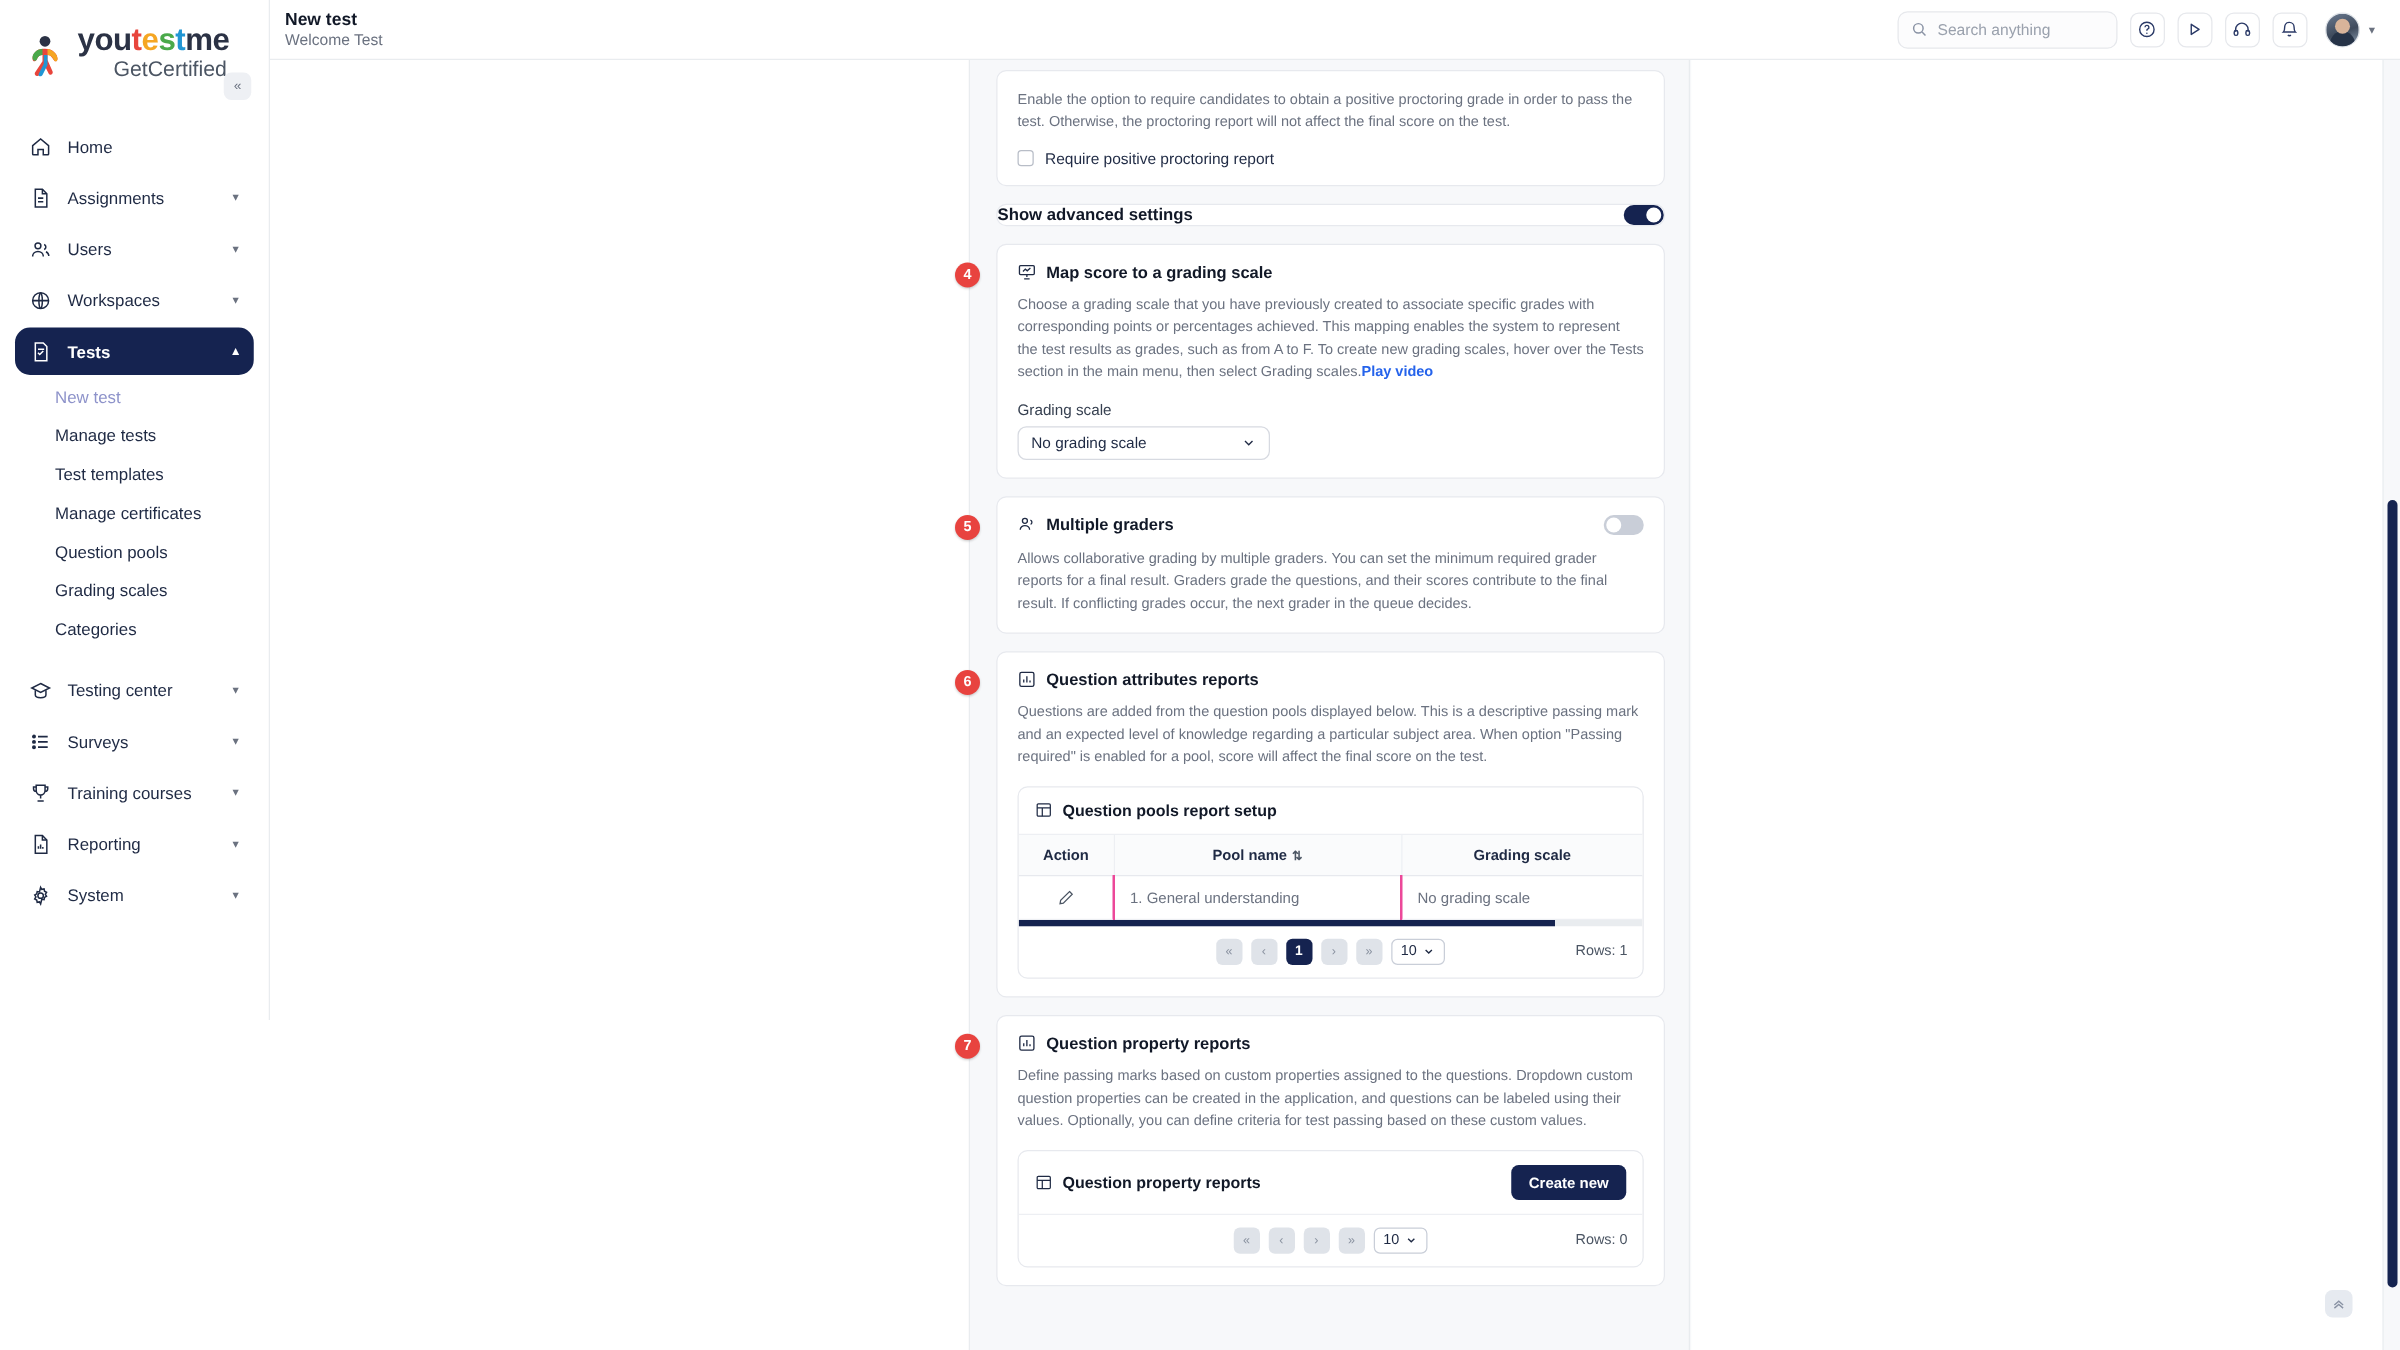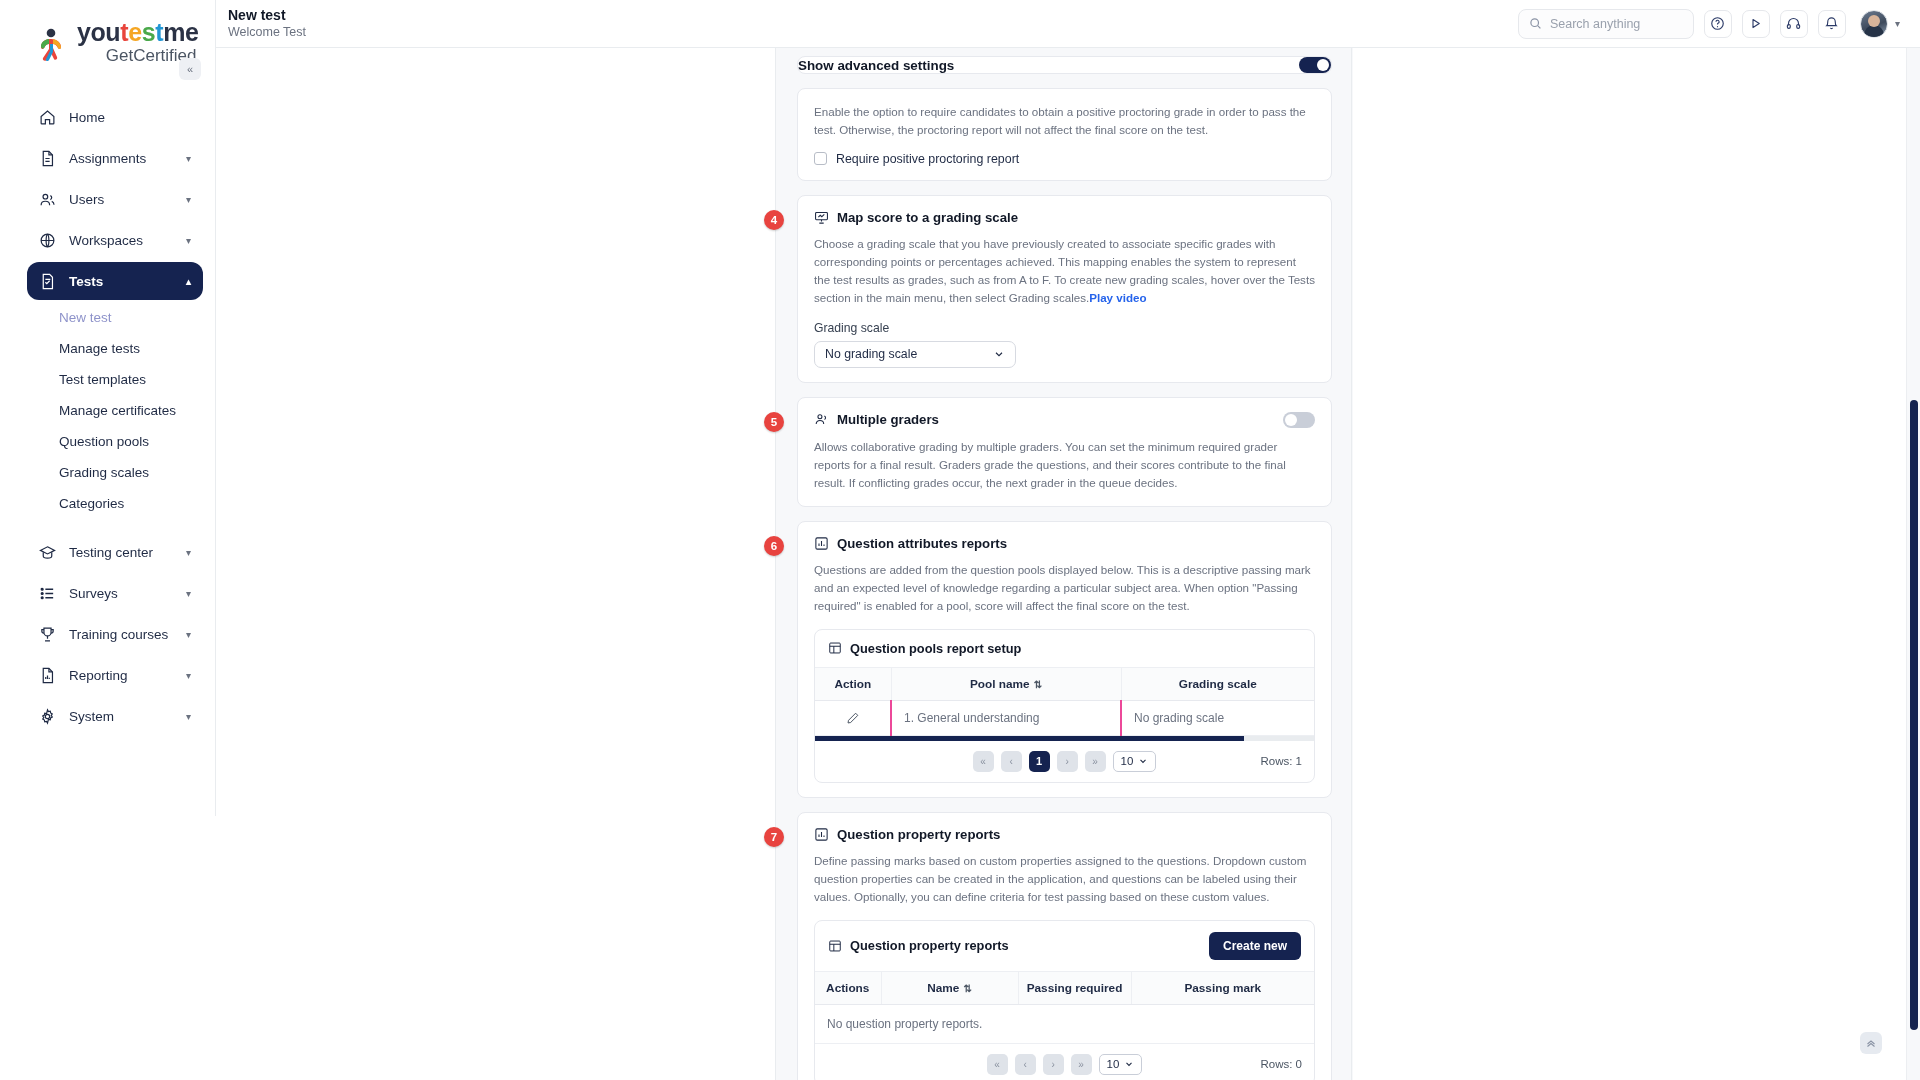--- a/index.html
+++ b/index.html
@@ -8,21 +8,21 @@
     font-family: "Liberation Sans", sans-serif;
     background: #ffffff;
     overflow: hidden;
   }
   .app { position: relative; width: 1920px; height: 1080px; display: flex; }
 
   
   .sidebar {
     width: 216px; height: 816px; background: #ffffff;
     border-right: 1px solid #e9ecef; flex: 0 0 216px;
-    position: relative; z-index: 5; padding-left: 15px;
+    position: relative; z-index: 5;
   }
   .logo-wrap { padding: 20px 0 6px 22px; }
   .logo-row { display: flex; align-items: flex-end; gap: 6px; }
   .logo-mark { width: 34px; height: 38px; position: relative; }
   .logo-text { font-size: 25px; font-weight: 700; letter-spacing: -.4px; line-height: 1; }
   .lt-you { color: #2b3245; }
   .lt-t { color: #e8453c; }
   .lt-e { color: #f5a623; }
   .lt-s { color: #4aa94a; }
   .lt-t2 { color: #2196d4; }
@@ -434,33 +434,33 @@
     </header>
 
     <div class="body-area">
       <div class="page-surface">
         <div class="left-pane"></div>
         <div class="center-col"></div>
         <div class="right-pane"></div>
 
         <div class="content" style="left:561px;">
 
+          <div class="card">
+            <div class="desc">Enable the option to require candidates to obtain a positive proctoring grade in order to pass the test. Otherwise, the proctoring report will not affect the final score on the test.</div>
+            <div class="chk-row">
+              <span class="chk"></span>
+              <span class="chk-lbl">Require positive proctoring report</span>
+            </div>
+          </div>
+
           <div class="card flush toggle-card">
             <span class="toggle-title">Show advanced settings</span>
             <span class="switch on">
                 <span class="knob"></span>
               </span>
-          </div>
-
-          <div class="card">
-            <div class="desc">Enable the option to require candidates to obtain a positive proctoring grade in order to pass the test. Otherwise, the proctoring report will not affect the final score on the test.</div>
-            <div class="chk-row">
-              <span class="chk"></span>
-              <span class="chk-lbl">Require positive proctoring report</span>
-            </div>
           </div>
 
           <div class="card">
             <div class="step">4</div>
             <div class="sec-head">
               <span class="ic">
                 <svg width="15" height="15" viewBox="0 0 24 24" fill="none" stroke="#1f2a44" stroke-width="1.7">
                     <rect x="2.5" y="4" width="19" height="11.5" rx="1.4"></rect>
                     <path d="M12 15.5v3M8.5 21h7"></path>
                     <path d="M7 11.5l3-3 2.5 2.2 4-3.6"></path>
@@ -588,35 +588,20 @@
                   <span>
                     <svg width="14" height="14" viewBox="0 0 24 24" fill="none" stroke="#1f2a44" stroke-width="1.7">
                         <rect x="3" y="3.5" width="18" height="17" rx="1.6"></rect>
                         <path d="M3 9h18M10 9v11.5"></path>
                       </svg>
                   </span>
                   <span class="panel-title">Question property reports</span>
                 </span>
                 <button class="btn-primary">Create new</button>
               </div>
-              <table>
-                <thead>
-                  <tr>
-                    <th style="width:66px;">Actions</th>
-                    <th style="width:137px;"><span>Name</span><span class="sort-ic">⇅</span></th>
-                    <th style="width:113px;">Passing required</th>
-                    <th>Passing mark</th>
-                  </tr>
-                </thead>
-                <tbody>
-                  <tr>
-                    <td class="empty-cell" colspan="4" style="border-right:none;">No question property reports.</td>
-                  </tr>
-                </tbody>
-              </table>
               <div class="pager">
                 <span class="pg">«</span>
                 <span class="pg">‹</span>
                 <span class="pg">›</span>
                 <span class="pg">»</span>
                 <span class="pg-select">
                   <span>10</span>
                   <span>
                     <svg width="10" height="10" viewBox="0 0 24 24" fill="none" stroke="#1f2a44" stroke-width="2.6">
                         <path d="M6 9.5l6 6 6-6"></path>

